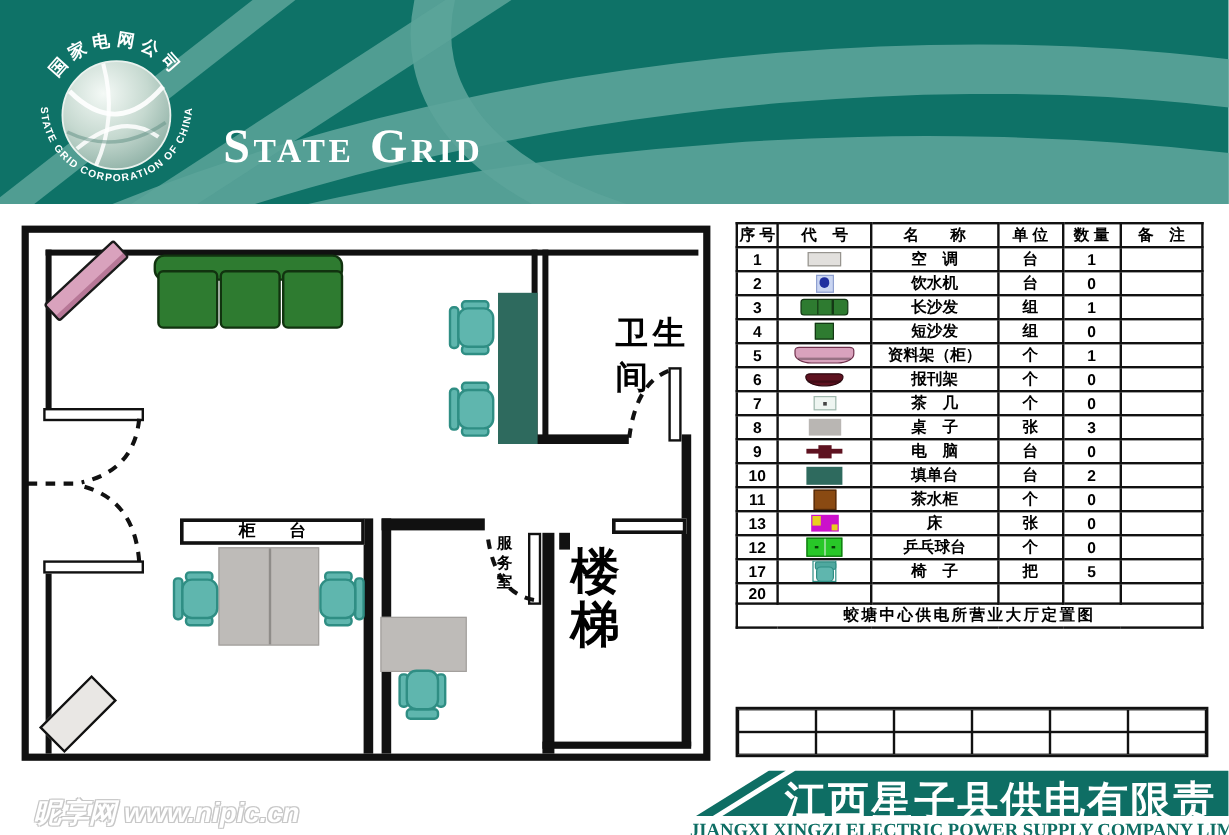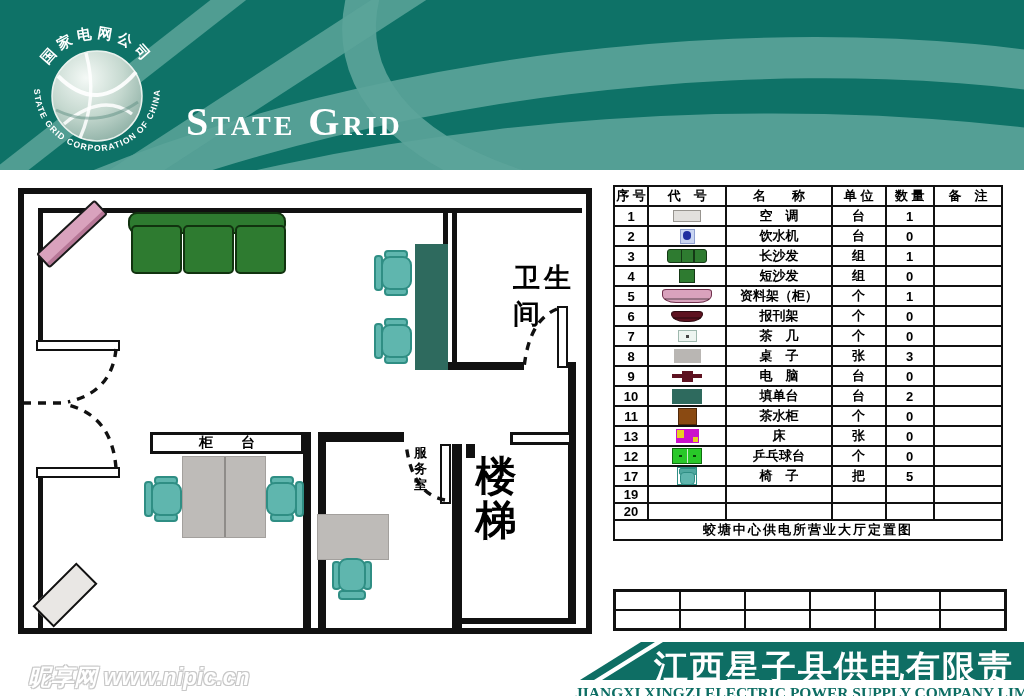--- a/index.html
+++ b/index.html
@@ -398,30 +398,20 @@
                   <i style="position: absolute; display: block; left: 12%; top: 24%; width: 72%; height: 70%; background: rgb(95, 182, 174); border: 1px solid rgb(47, 142, 132); border-radius: 4px;"></i>
                 </div>
               </div>
             </td>
             <td>椅　子</td>
             <td>把</td>
             <td>5</td>
             <td></td>
           </tr>
           <tr>
-            <td>19</td>
-            <td>
-              <div class="icellwrap"></div>
-            </td>
-            <td></td>
-            <td></td>
-            <td></td>
-            <td></td>
-          </tr>
-          <tr>
             <td>20</td>
             <td>
               <div class="icellwrap"></div>
             </td>
             <td></td>
             <td></td>
             <td></td>
             <td></td>
           </tr>
         </tbody>

